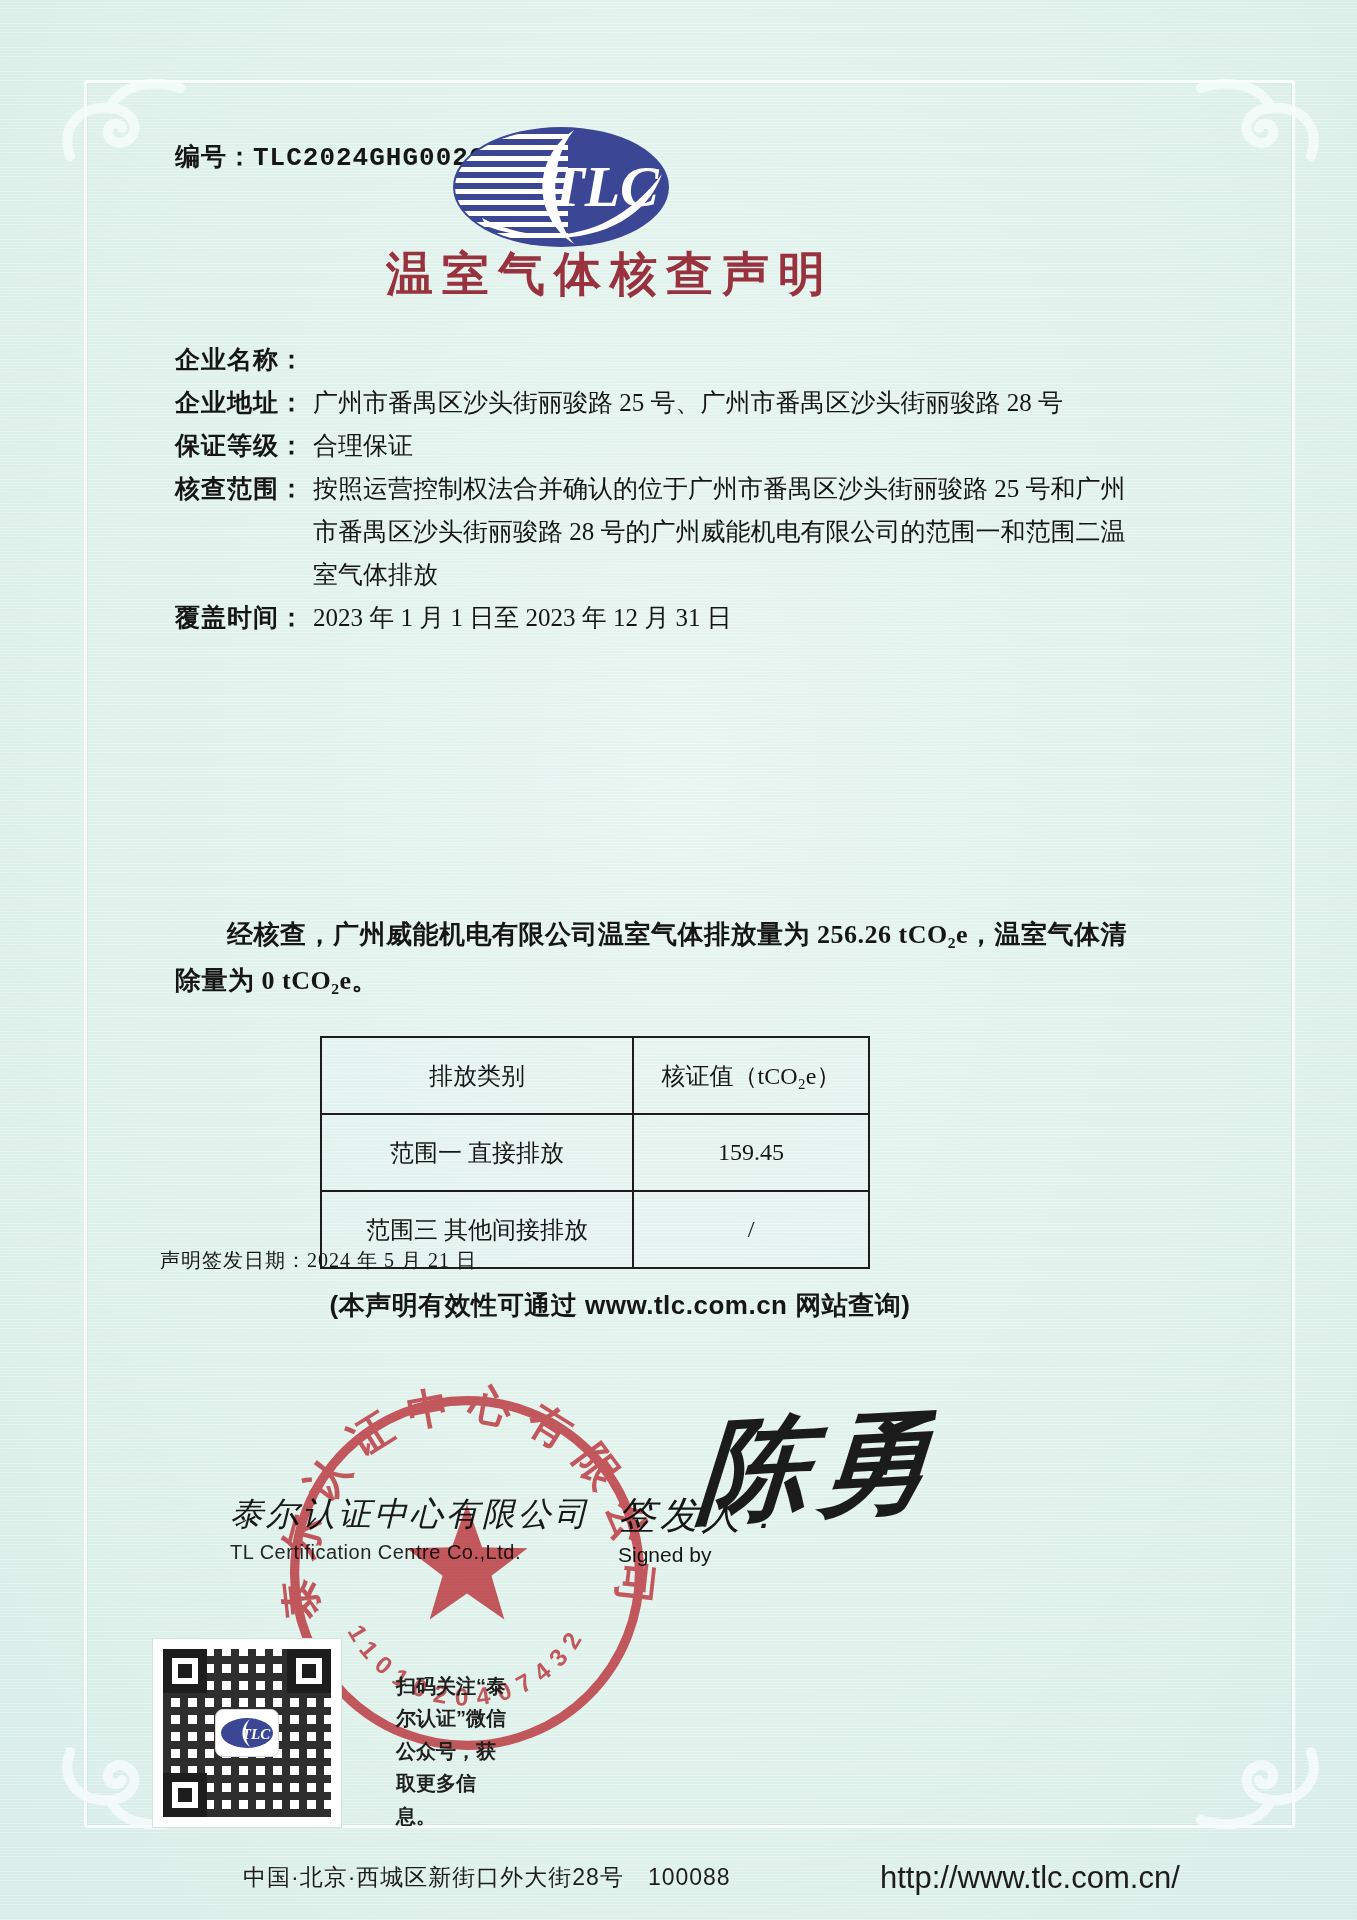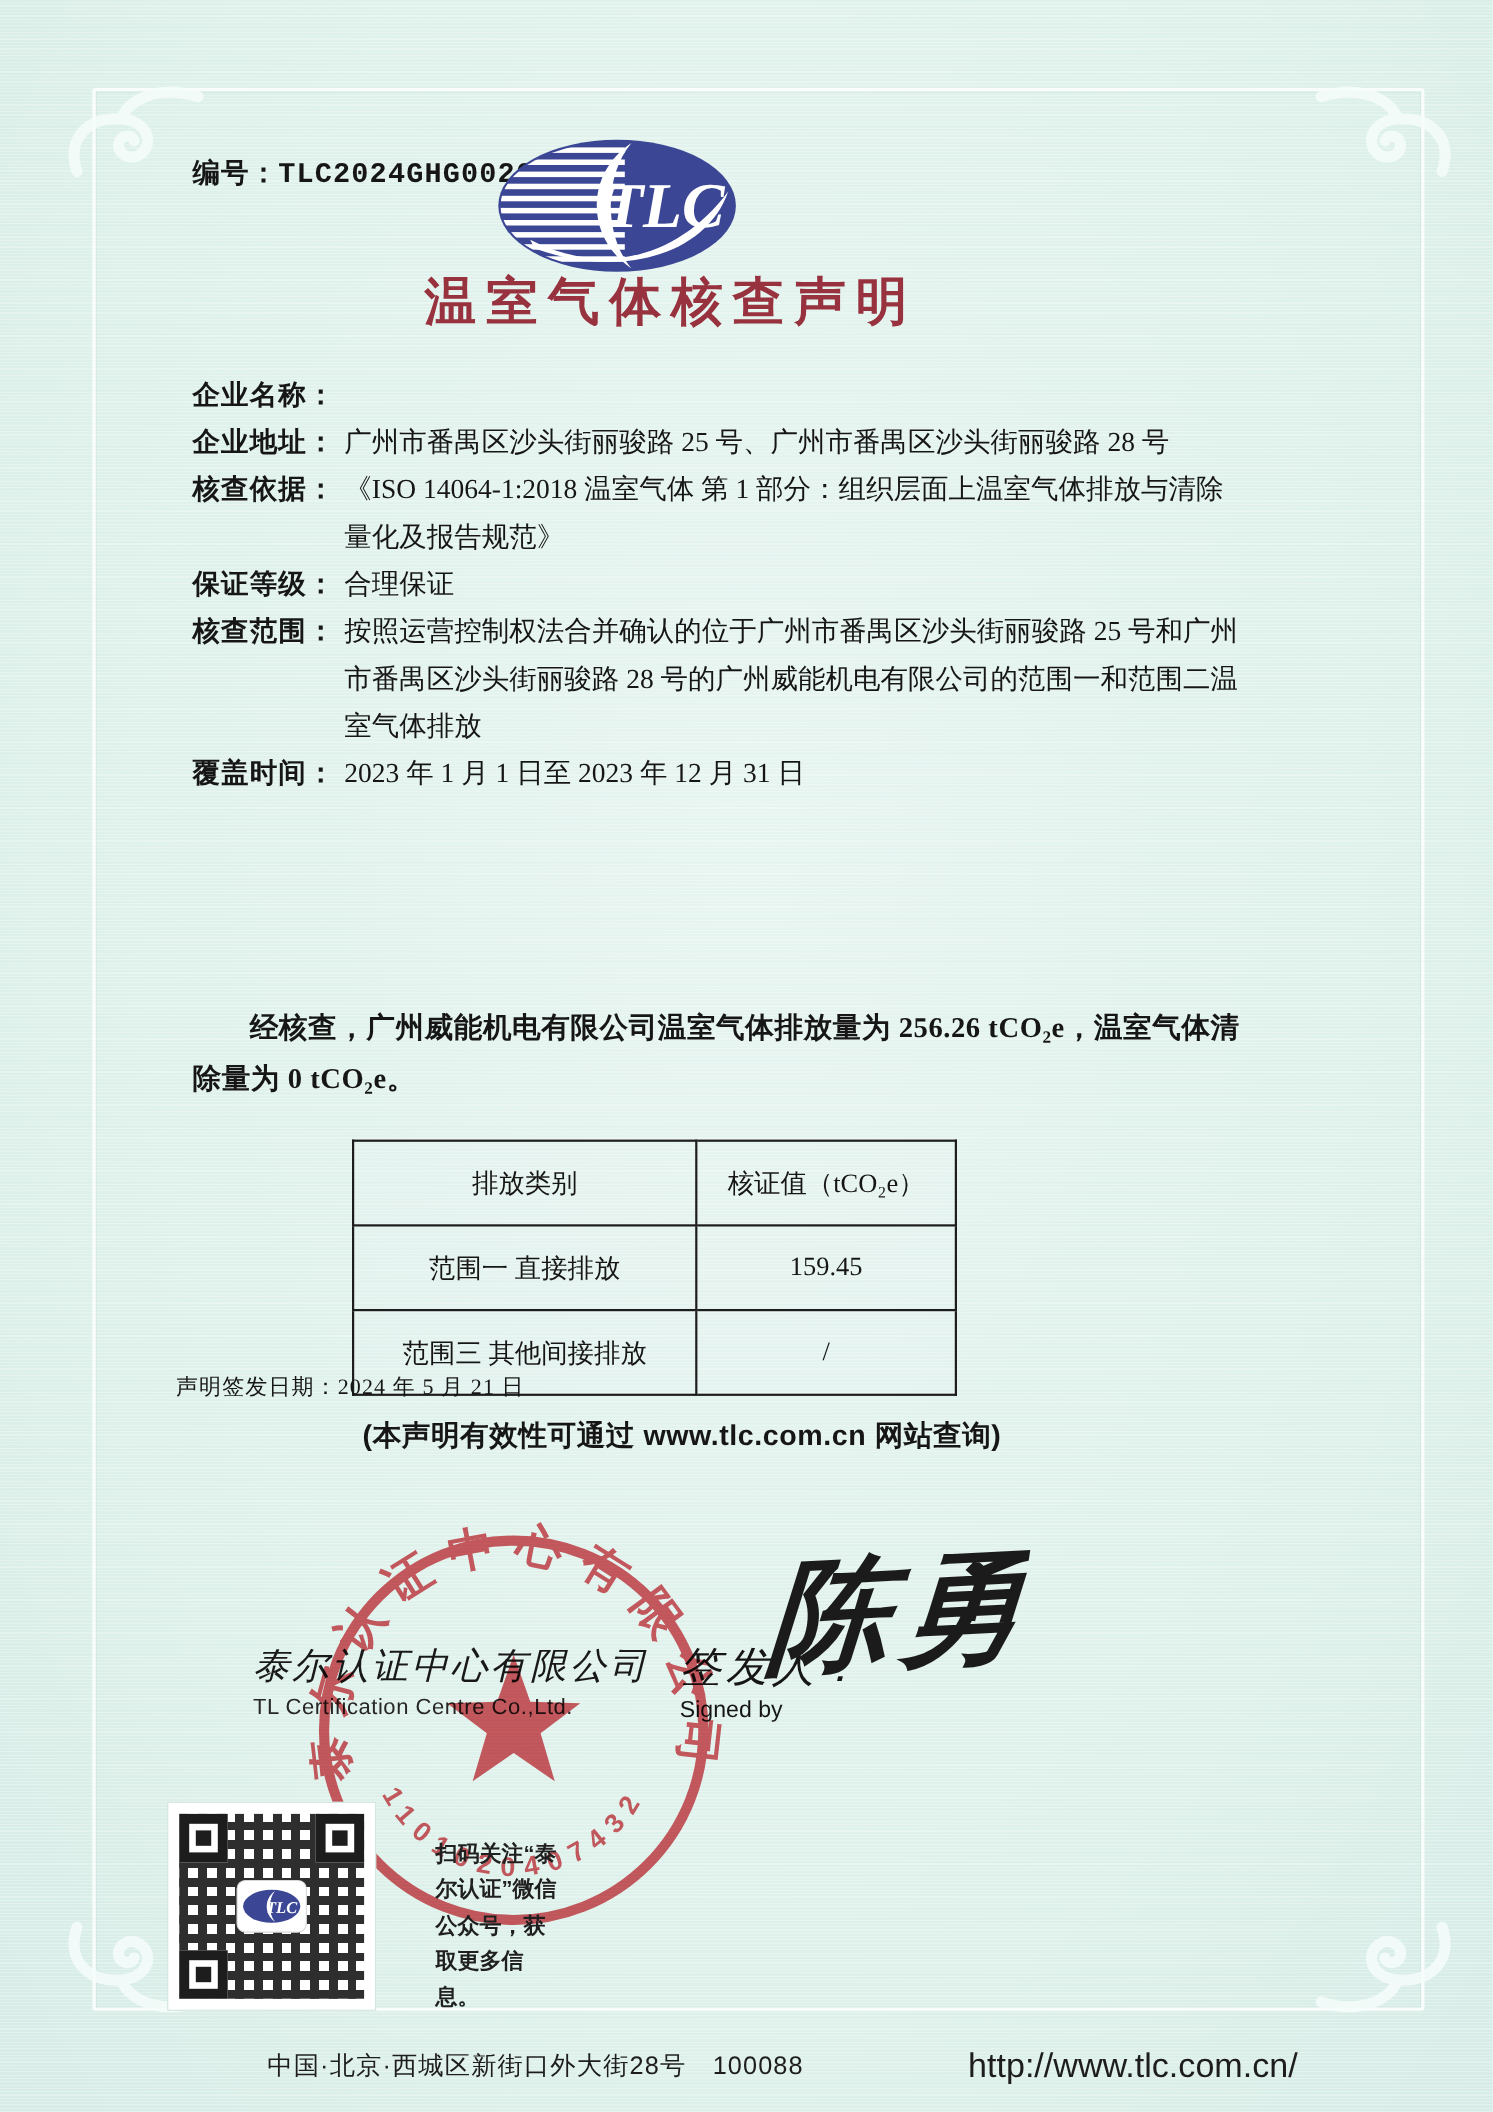--- a/index.html
+++ b/index.html
@@ -163,24 +163,20 @@
 
   <div class="abs fields" data-interactable="false">
     <div class="field" data-interactable="false">
       <span class="lbl" data-interactable="false">企业名称：</span>
     </div>
     <div class="field" data-interactable="false">
       <span class="lbl" data-interactable="false">企业地址：</span>
       <span class="val" data-interactable="false">广州市番禺区沙头街丽骏路 25 号、广州市番禺区沙头街丽骏路 28 号</span>
     </div>
     <div class="field" data-interactable="false">
-      <span class="lbl" data-interactable="false">核查依据：</span>
-      <span class="val" data-interactable="false">《ISO 14064-1:2018 温室气体 第 1 部分：组织层面上温室气体排放与清除量化及报告规范》</span>
-    </div>
-    <div class="field" data-interactable="false">
       <span class="lbl" data-interactable="false">保证等级：</span>
       <span class="val" data-interactable="false">合理保证</span>
     </div>
     <div class="field" data-interactable="false">
       <span class="lbl" data-interactable="false">核查范围：</span>
       <span class="val" data-interactable="false">按照运营控制权法合并确认的位于广州市番禺区沙头街丽骏路 25 号和广州市番禺区沙头街丽骏路 28 号的广州威能机电有限公司的范围一和范围二温室气体排放</span>
     </div>
     <div class="field" data-interactable="false">
       <span class="lbl" data-interactable="false">覆盖时间：</span>
       <span class="val" data-interactable="false">2023 年 1 月 1 日至 2023 年 12 月 31 日</span>

